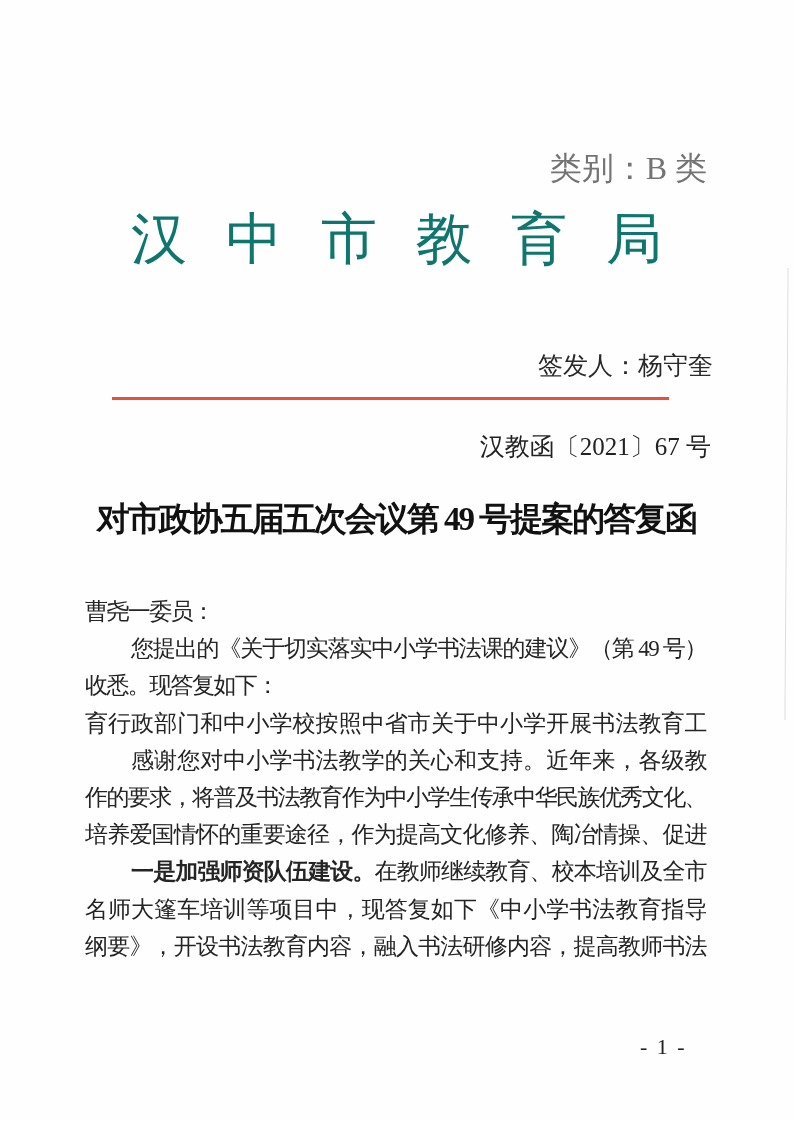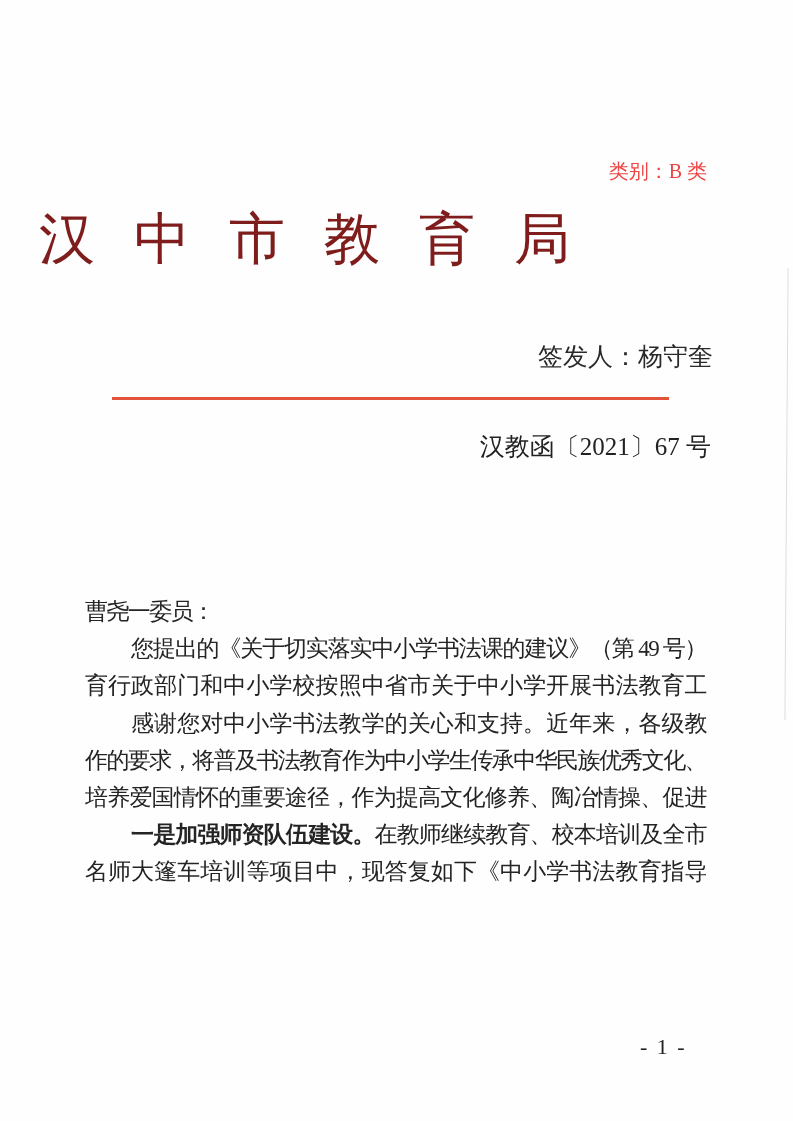--- a/index.html
+++ b/index.html
@@ -8,38 +8,39 @@
     width: 793px;
     height: 1121px;
     background: #fefefe;
     overflow: hidden;
     font-family: "Liberation Serif", serif;
     color: #1c1c1c;
   }
   .abs { position: absolute; }
 
   .category {
-    top: 158px; right: 86px;
-    font-size: 20px;
-    color: #ef4444;
+    top: 147px; right: 86px;
+    font-size: 32px;
+    color: #737373;
     white-space: nowrap;
   }
 
   .org-title {
     top: 202px; left: 0; right: 0;
+    text-align: center;
     font-size: 56px;
     font-weight: 500;
     letter-spacing: 39px;
     text-indent: 39px;
-    color: #7f1d1d;
+    color: #0f766e;
     white-space: nowrap;
   }
 
   .issuer {
-    top: 340px; right: 80px;
+    top: 349px; right: 80px;
     font-size: 25px;
     color: #2a2a2a;
     white-space: nowrap;
   }
 
   .rule {
     top: 397px; left: 112px;
     width: 557px; height: 3px;
     background: #e2533a;
   }
@@ -98,29 +99,32 @@
   <div class="abs category">类别：B 类</div>
 
   <div class="abs org-title">汉中市教育局</div>
 
   <div class="abs issuer">签发人：杨守奎</div>
 
   <div class="abs rule"></div>
 
   <div class="abs doc-number">汉教函〔2021〕67 号</div>
 
+  <div class="abs doc-title">对市政协五届五次会议第 49 号提案的答复函</div>
 
   <div class="abs body-text">
     <div class="line"><span>曹尧一委员：</span></div>
     <div class="line indent just"><span>您提出的《关于切实落实中小学书法课的建议》（第 49 号）</span></div>
+    <div class="line"><span>收悉。现答复如下：</span></div>
     <div class="line just"><span>育行政部门和中小学校按照中省市关于中小学开展书法教育工</span></div>
     <div class="line indent just"><span>感谢您对中小学书法教学的关心和支持。近年来，各级教</span></div>
     <div class="line just"><span>作的要求，将普及书法教育作为中小学生传承中华民族优秀文化、</span></div>
     <div class="line just"><span>培养爱国情怀的重要途径，作为提高文化修养、陶冶情操、促进</span></div>
     <div class="line indent just"><span class="bold-lead">一是加强师资队伍建设。</span><span>在教师继续教育、校本培训及全市</span></div>
     <div class="line just"><span>名师大篷车培训等项目中，现答复如下《中小学书法教育指导</span></div>
+    <div class="line just"><span>纲要》，开设书法教育内容，融入书法研修内容，提高教师书法</span></div>
   </div>
 
   <div class="abs page-number">- 1 -</div>
 
   <div class="abs scan-edge"></div>
 
 </div>
 
 </body></html>

